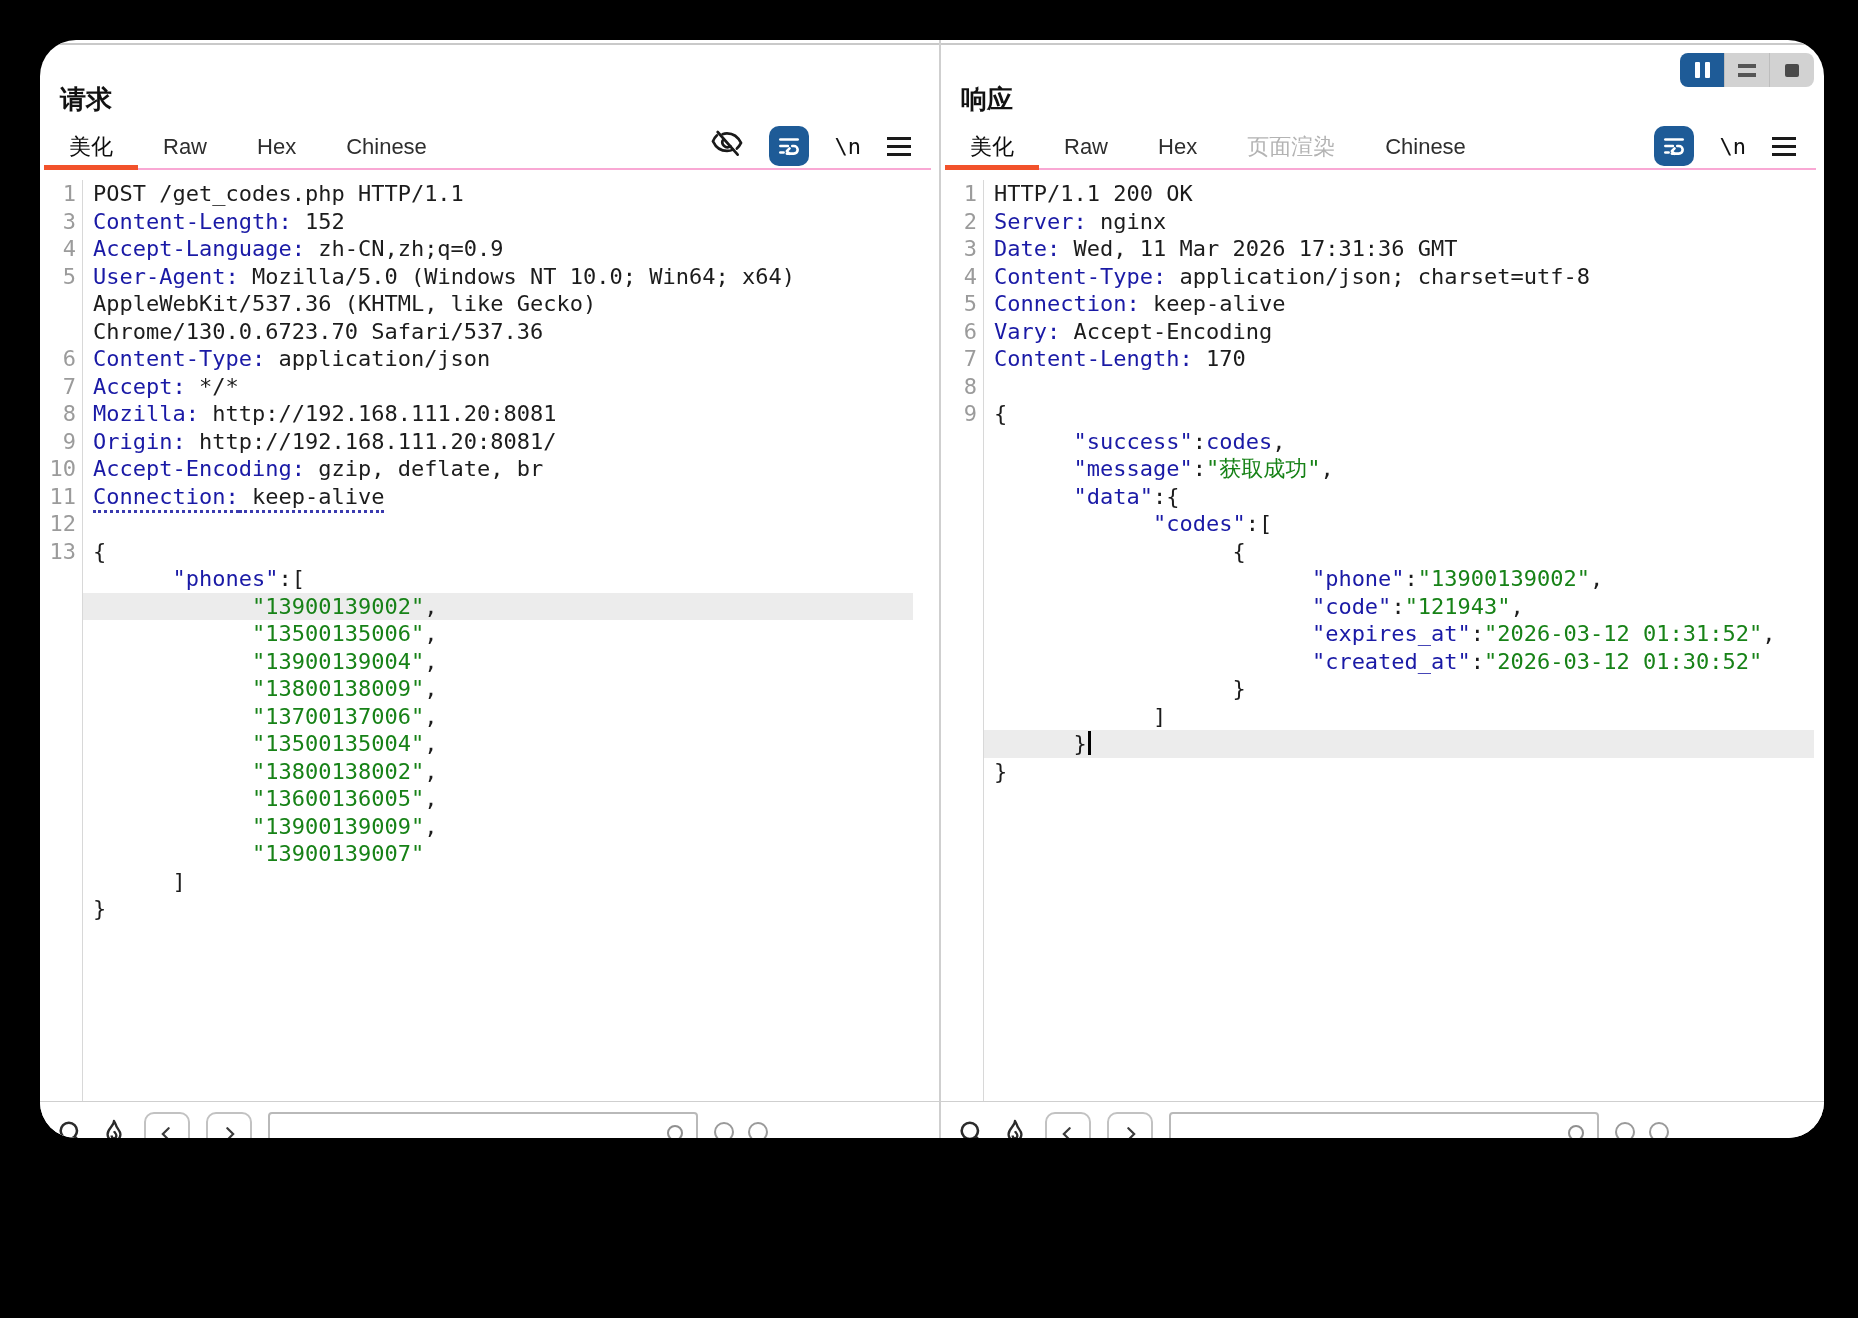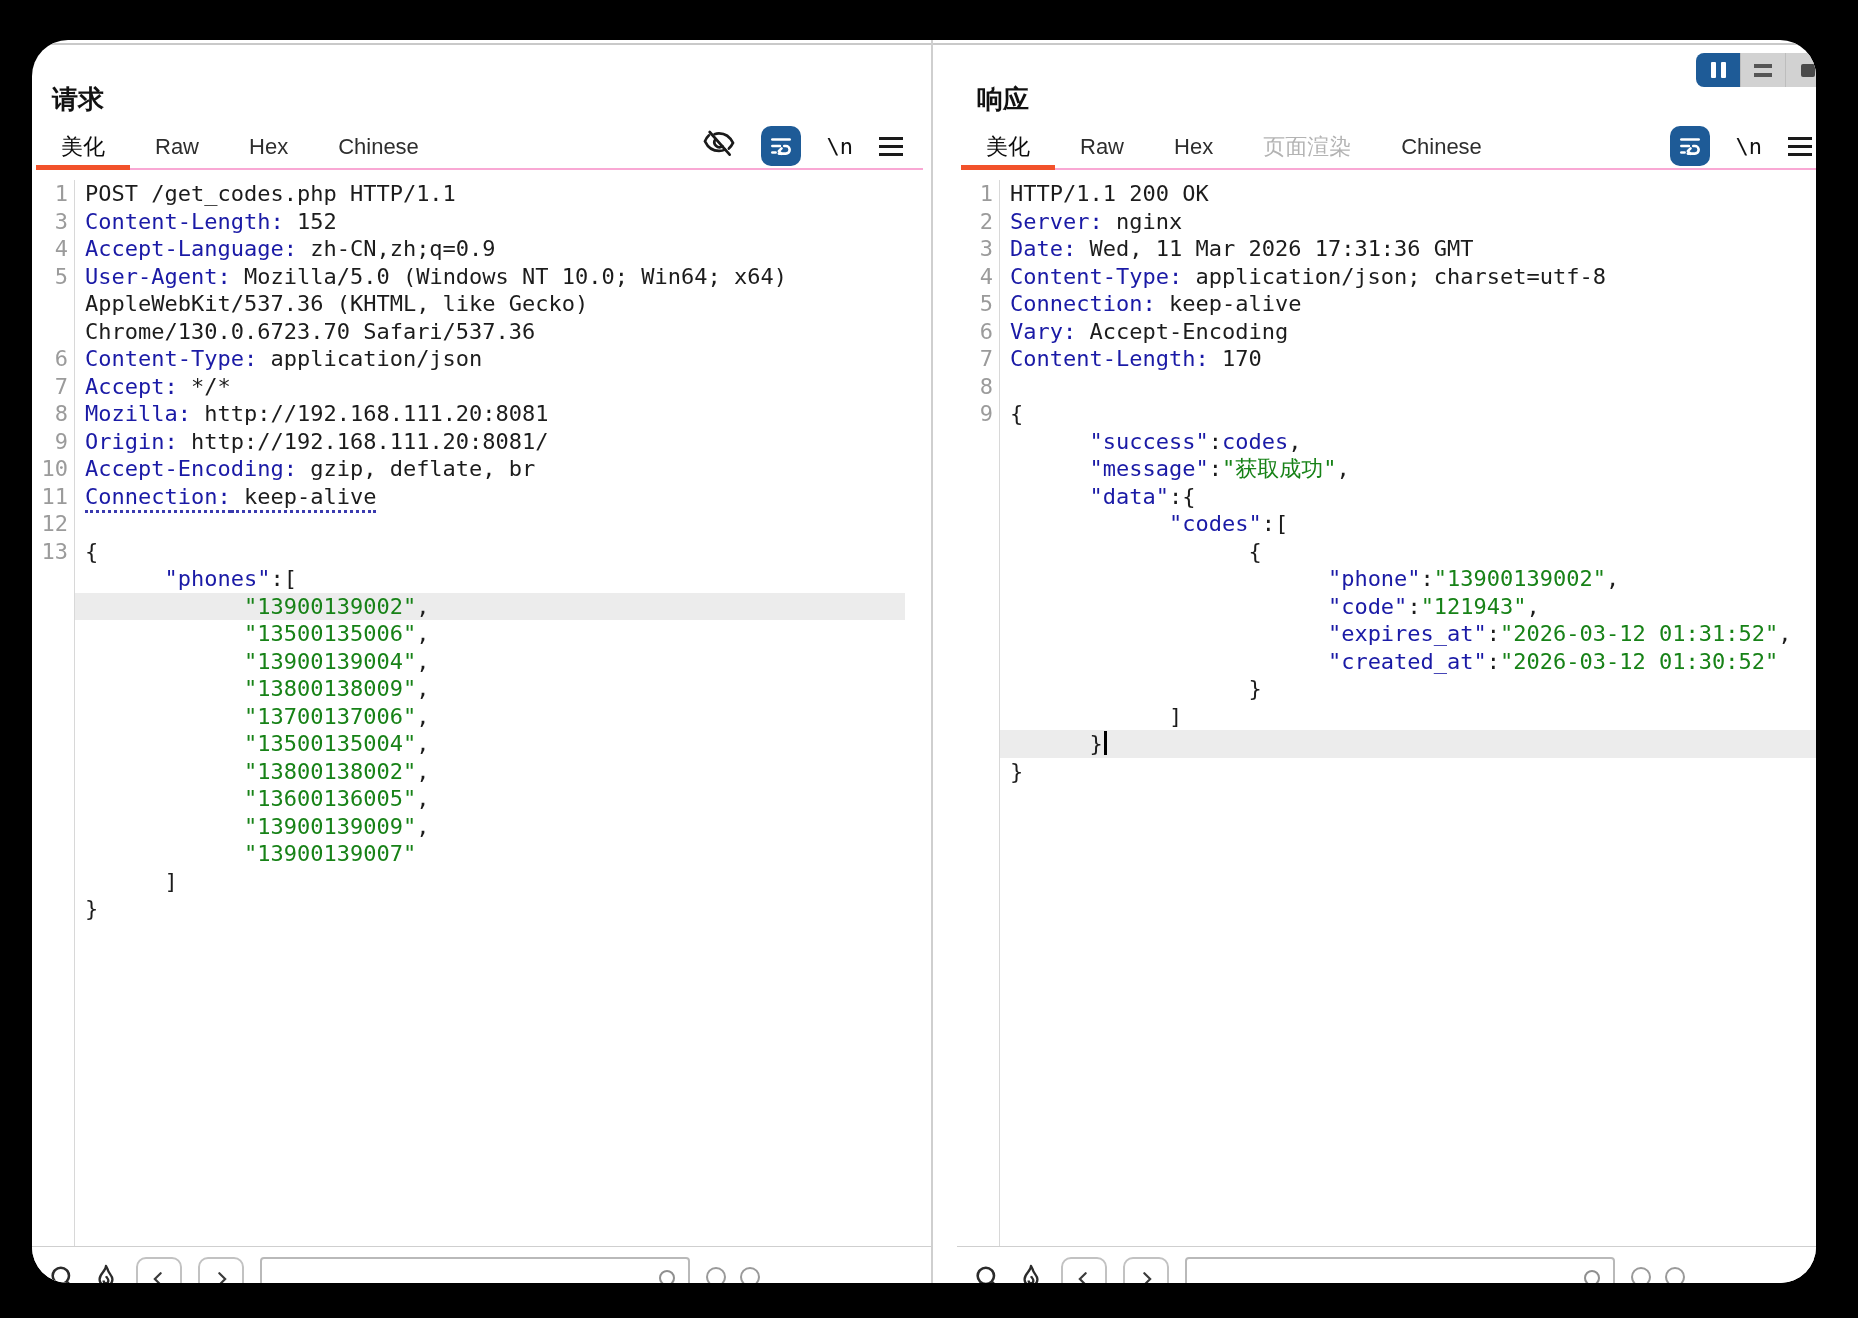--- a/index.html
+++ b/index.html
@@ -1,23 +1,23 @@
 <!DOCTYPE html>
 <html><head>
 <meta charset="utf-8">
 <style>
   html,body{margin:0;padding:0;background:#000;width:1858px;height:1318px;overflow:hidden;
     font-family:"Liberation Sans", sans-serif;}
-  .window{position:absolute;left:32px;top:40px;width:1784px;height:1243px;background:#fff;
+  .window{position:absolute;left:40px;top:40px;width:1784px;height:1098px;background:#fff;
     border-radius:36px;overflow:hidden;}
   .top-line{position:absolute;top:3px;left:0;right:0;height:2px;background:#c9c9c9;}
   .panel{position:absolute;top:0;height:100%;}
   .panel-left{left:0;width:899px;}
   .panel-divider{position:absolute;left:899px;top:0;width:2px;height:100%;background:#cfcfcf;}
-  .panel-right{left:901px;width:883px;margin-left:24px;}
+  .panel-right{left:901px;width:883px;}
   .panel-title{position:absolute;left:20px;top:42px;font-size:26px;font-weight:bold;color:#111;}
   .tab-bar{position:absolute;left:4px;right:8px;top:86px;height:42px;border-bottom:2px solid #f9a8d4;
     display:flex;align-items:flex-start;}
   .tabs{display:flex;height:100%;}
   .tab{padding:0 25px;font-size:22px;color:#2e2e2e;display:flex;align-items:center;position:relative;cursor:default;}
   .tab.active{color:#0d0d0d;}
   .tab.active::after{content:"";position:absolute;left:0;right:0;bottom:-2px;height:5px;background:#f2522b;}
   .tab.disabled{color:#b3b3b3;}
   .icon-cluster{margin-left:auto;display:flex;align-items:center;gap:26px;padding-right:20px;}
   .wrap-btn{width:40px;height:40px;border-radius:10px;background:#1e5b97;display:flex;

